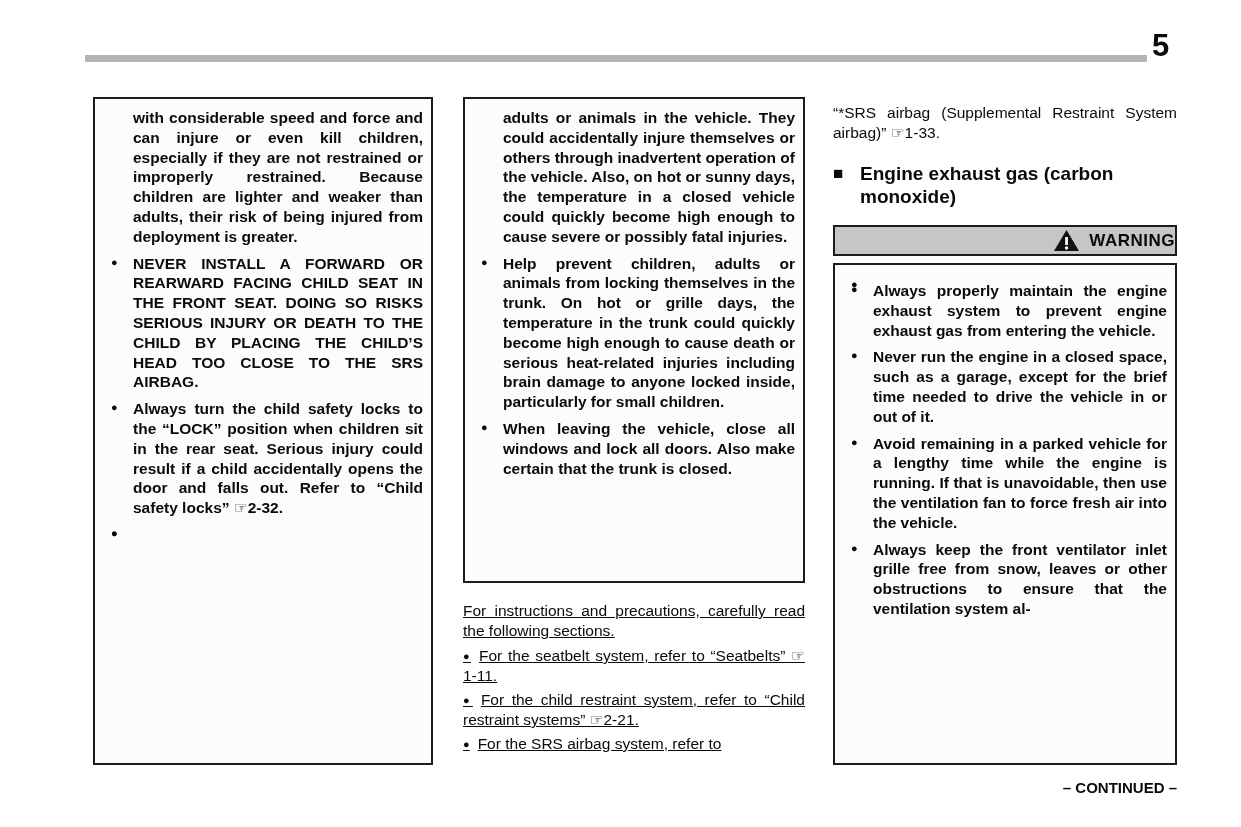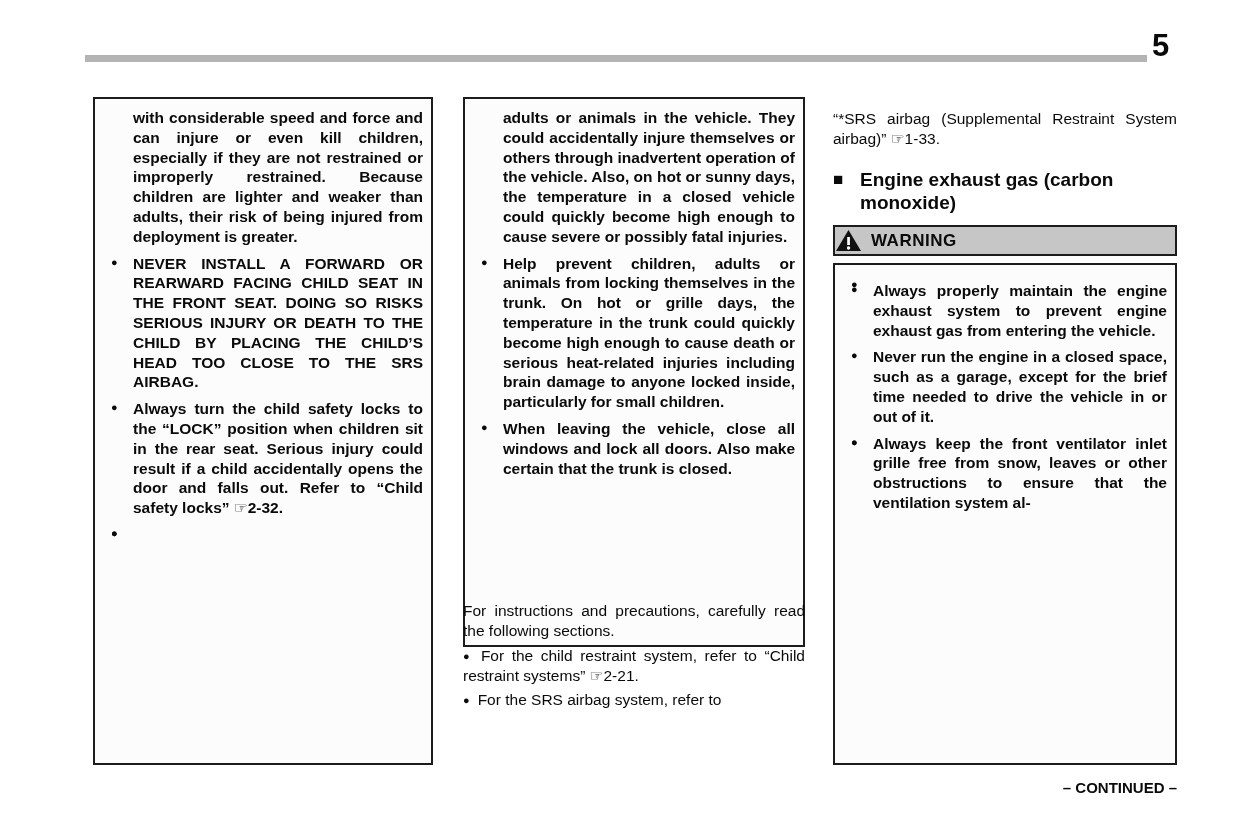--- a/index.html
+++ b/index.html
@@ -11,45 +11,45 @@
   .toprule{position:absolute;left:85px;top:55px;width:1062px;height:7px;background:#b4b4b4;}
   .pagenum{position:absolute;left:1152px;top:28px;font-size:31px;font-weight:bold;}
 
   
   .warnbox{
     position:absolute;box-sizing:border-box;border:2px solid #1c1c1c;background:#fcfcfc;
     padding:9px 8px 8px 12px;font-weight:bold;font-size:15.5px;line-height:19.8px;
     text-align:justify;overflow:hidden;
   }
   #box1{left:93px;top:97px;width:340px;height:668px;}
-  #box2{left:463px;top:97px;width:342px;height:550px;}
+  #box2{left:463px;top:97px;width:342px;height:486px;}
   #box3{left:833px;top:263px;width:344px;height:502px;}
 
   .cont{margin:0 0 0 26px;padding:0;}
   .bitem{position:relative;padding-left:26px;margin-top:7px;}
   .bitem.first{margin-top:7px;}
   .blt{position:absolute;left:4px;top:3px;font-size:11px;line-height:1;}
   .btxt{display:inline;}
 
   
   #midtext{position:absolute;left:463px;top:601px;width:342px;font-size:15.5px;line-height:20px;text-align:justify;}
-  #midtext p{margin:0 0 5px 0;}
+  #midtext p{margin:0 0 5px 0;text-decoration:underline;}
   #midtext .refline{margin:0 0 4px 0;}
   .blt-inline{font-size:11px;vertical-align:1px;padding-right:8px;}
 
   
   #col3{position:absolute;left:833px;top:97px;width:344px;}
-  #srs-ref{margin:12px 0 0 0;font-size:15.5px;line-height:20px;text-align:justify;}
+  #srs-ref{margin:6px 0 0 0;font-size:15.5px;line-height:20px;text-align:justify;}
   .sechead{display:flex;margin:19px 0 0 0;font-size:19px;line-height:23px;font-weight:bold;}
   .sechead .marker{flex:0 0 27px;font-size:17px;line-height:23px;}
   .sechead .htxt{flex:1;}
   .warnhead{
     position:absolute;left:833px;top:225px;width:344px;height:31px;box-sizing:border-box;
     border:2px solid #1c1c1c;background:#c6c6c6;
-    display:flex;align-items:center;justify-content:flex-start;gap:9px;
+    display:flex;align-items:center;justify-content:flex-end;gap:9px;
     font-size:17px;font-weight:bold;letter-spacing:.5px;
   }
   .warnhead svg{display:block;}
 
   .continued{
     position:absolute;right:64px;top:779px;font-size:15px;font-weight:bold;
   }
 </style>
 </head>
 <body>
@@ -82,20 +82,21 @@
     <span class="btxt">Help prevent children, adults or animals from locking themselves in the trunk. On hot or grille days, the temperature in the trunk could quickly become high enough to cause death or serious heat-related injuries including brain damage to anyone locked inside, particularly for small children.</span>
   </div>
   <div class="bitem">
     <span class="blt">●</span>
     <span class="btxt">When leaving the vehicle, close all windows and lock all doors. Also make certain that the trunk is closed.</span>
   </div>
 </section>
 
 <div id="midtext">
   <p>For instructions and precautions, carefully read the following sections.</p>
+  <p class="refline"><span class="blt-inline">●</span><span>For the seatbelt system, refer to “Seatbelts” ☞1-11.</span></p>
   <p class="refline"><span class="blt-inline">●</span><span>For the child restraint system, refer to “Child restraint systems” ☞2-21.</span></p>
   <p class="refline"><span class="blt-inline">●</span><span>For the SRS airbag system, refer to</span></p>
 </div>
 
 <div id="col3">
   <p id="srs-ref">“*SRS airbag (Supplemental Restraint System airbag)” ☞1-33.</p>
   <h2 class="sechead">
     <span class="marker">■</span>
     <span class="htxt">Engine exhaust gas (carbon monoxide)</span>
   </h2>
@@ -117,20 +118,21 @@
   <div class="bitem">
     <span class="blt">●</span>
     <span class="btxt">Always properly maintain the engine exhaust system to prevent engine exhaust gas from entering the vehicle.</span>
   </div>
   <div class="bitem">
     <span class="blt">●</span>
     <span class="btxt">Never run the engine in a closed space, such as a garage, except for the brief time needed to drive the vehicle in or out of it.</span>
   </div>
   <div class="bitem">
     <span class="blt">●</span>
+    <span class="btxt">Avoid remaining in a parked vehicle for a lengthy time while the engine is running. If that is unavoidable, then use the ventilation fan to force fresh air into the vehicle.</span>
   </div>
   <div class="bitem">
     <span class="blt">●</span>
     <span class="btxt">Always keep the front ventilator inlet grille free from snow, leaves or other obstructions to ensure that the ventilation system al-</span>
   </div>
 </section>
 
 <div class="continued">– CONTINUED –</div>
 
 </body></html>

